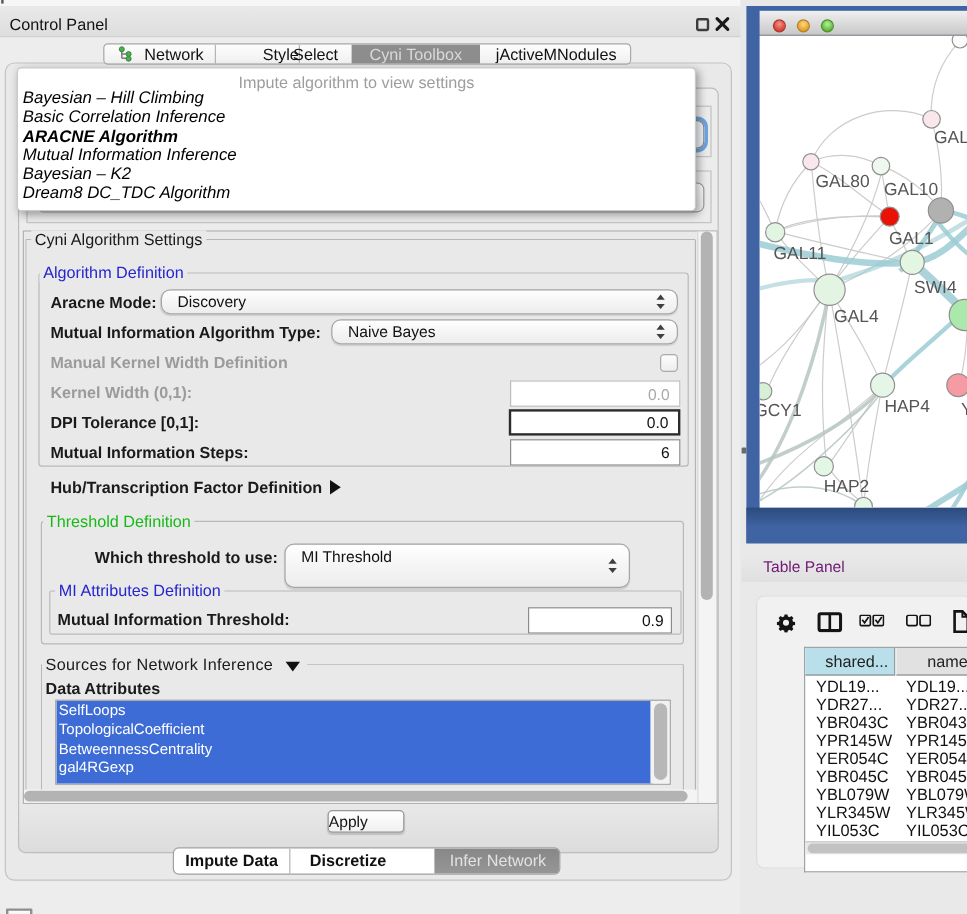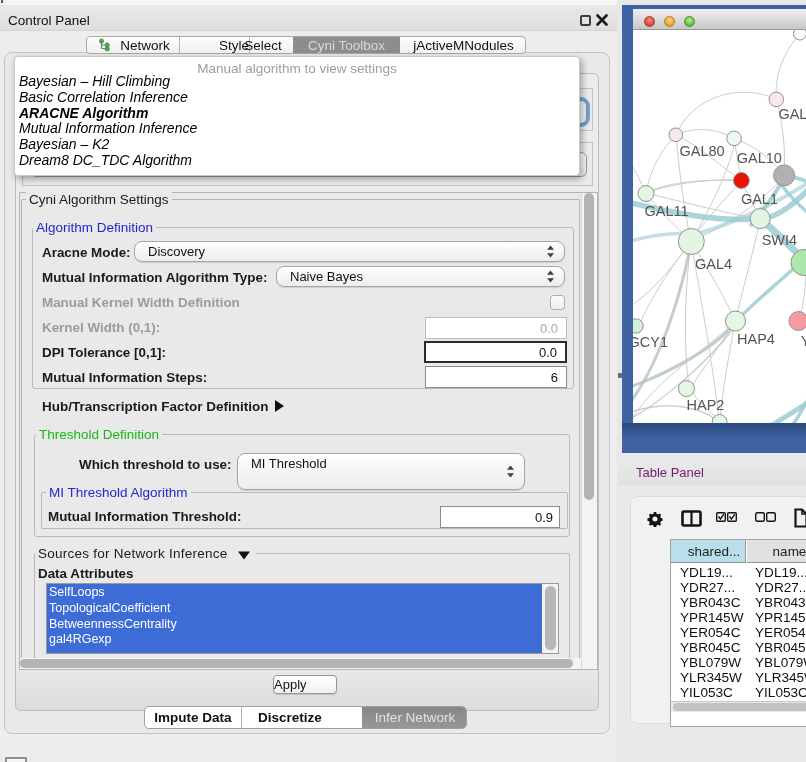--- a/index.html
+++ b/index.html
@@ -111,21 +111,21 @@
 <div class="combo" style="left:237px;top:453px;width:288px;height:37px;">MI Threshold
   <span class="carets">
       <svg width="9" height="13" viewBox="0 0 9 13">
         <path d="M4.5 0.5 L8 4.7 L1 4.7 Z" fill="#3f3f3f"></path>
         <path d="M4.5 12.5 L8 8.3 L1 8.3 Z" fill="#3f3f3f"></path>
       </svg>
     </span>
 </div>
 
 <div class="groupbox" style="left:41px;top:492px;width:527px;height:37px;border-radius:2px;"></div>
-<div class="gtitle" style="left:46px;top:485px;color:#2526cd;">MI Threshold Algorithm</div>
+<div class="gtitle" style="left:46px;top:485px;color:#2526cd;">MI Attributes Definition</div>
 <div class="lbl abs" style="left:48px;top:509px;">Mutual Information Threshold:</div>
 <div class="tfield" style="left:440px;top:506px;width:120px;height:22px;border-color:#8c8c8c;line-height:21px;padding-right:6px;">0.9</div>
 
 <div class="groupbox" style="left:34px;top:553px;width:536px;height:116px;border-bottom:none;border-radius:2px 2px 0 0;"></div>
 <div class="abs" style="left:220px;top:548px;width:36px;height:11px;background:#e9e9e9;"></div>
 <div class="gtitle" style="left:35px;top:546px;color:#1a1a1a;letter-spacing:0.25px;">Sources for Network Inference</div>
 <svg class="abs" style="left:237px;top:550px;" width="14" height="11" viewBox="0 0 14 11">
     <path d="M1 1.5 L13 1.5 L7 9.5 Z" fill="#111"></path>
   </svg>
 
@@ -146,21 +146,21 @@
 
 <div class="abs" style="left:144px;top:706px;width:323px;height:23px;background:#fff;border:1px solid #a0a0a0;border-radius:5px;overflow:hidden;font-size:13.5px;">
   <div style="position:absolute;left:0;top:0;width:97px;height:23px;line-height:22px;text-align:center;border-right:1px solid #b5b5b5;color:#111;font-weight:bold;">Impute Data</div>
   <div style="position:absolute;left:98px;top:0;width:94px;height:23px;line-height:22px;text-align:center;color:#111;font-weight:bold;">Discretize Data</div>
   <div style="position:absolute;left:217px;top:0;width:106px;height:23px;line-height:22px;text-align:center;background:linear-gradient(#878787,#989898);color:#e2e2e2;">Infer Network</div>
 </div>
 
 <div class="abs" style="left:5px;top:757px;width:22px;height:10px;border:2px solid #8f8f8f;background:linear-gradient(#fdfdfd,#e8e8e8);border-radius:1px;"></div>
 
 <div class="abs" style="left:14px;top:56px;width:566px;height:120px;background:#fff;border:1px solid #c9c9c9;border-radius:4px;box-shadow:2px 3px 7px rgba(0,0,0,0.35);">
-  <div style="position:absolute;left:0;top:4px;width:100%;text-align:center;font-size:13.5px;color:#9d9d9d;">Manual algorithm to view settings</div>
+  <div style="position:absolute;left:0;top:4px;width:100%;text-align:center;font-size:13.5px;color:#9d9d9d;">Impute algorithm to view settings</div>
   <div style="position:absolute;left:4px;top:17px;font-size:14px;color:#000;line-height:15.8px;white-space:nowrap;font-style:italic;">Bayesian – Hill Climbing<br>Basic Correlation Inference<br><b>ARACNE Algorithm</b><br>Mutual Information Inference<br>Bayesian – K2<br>Dream8 DC_TDC Algorithm</div>
 </div>
 
 <div class="abs" style="left:617.5px;top:373px;width:4px;height:5px;background:#6a6a6a;border-radius:1px;"></div>
 
 <div class="abs" style="left:622px;top:5px;width:184px;height:448px;background:#4064a3;"></div>
 <div class="abs" style="left:633px;top:9px;width:173px;height:21px;background:linear-gradient(#efefef,#c8c8c8);border-bottom:1px solid #999;"></div>
 <div class="abs" style="left:644px;top:16px;width:11px;height:11px;border-radius:50%;background:radial-gradient(circle at 50% 35%, #f4938b, #dd4b40 60%, #c03529);border:0.5px solid #a8362c;"></div>
 <div class="abs" style="left:664px;top:16px;width:11px;height:11px;border-radius:50%;background:radial-gradient(circle at 50% 35%, #ffd97e, #e8a63a 60%, #cd8a21);border:0.5px solid #b3801f;"></div>
 <div class="abs" style="left:684px;top:16px;width:11px;height:11px;border-radius:50%;background:radial-gradient(circle at 50% 35%, #b7ef9a, #6cc04a 60%, #4f9a31);border:0.5px solid #479328;"></div>

